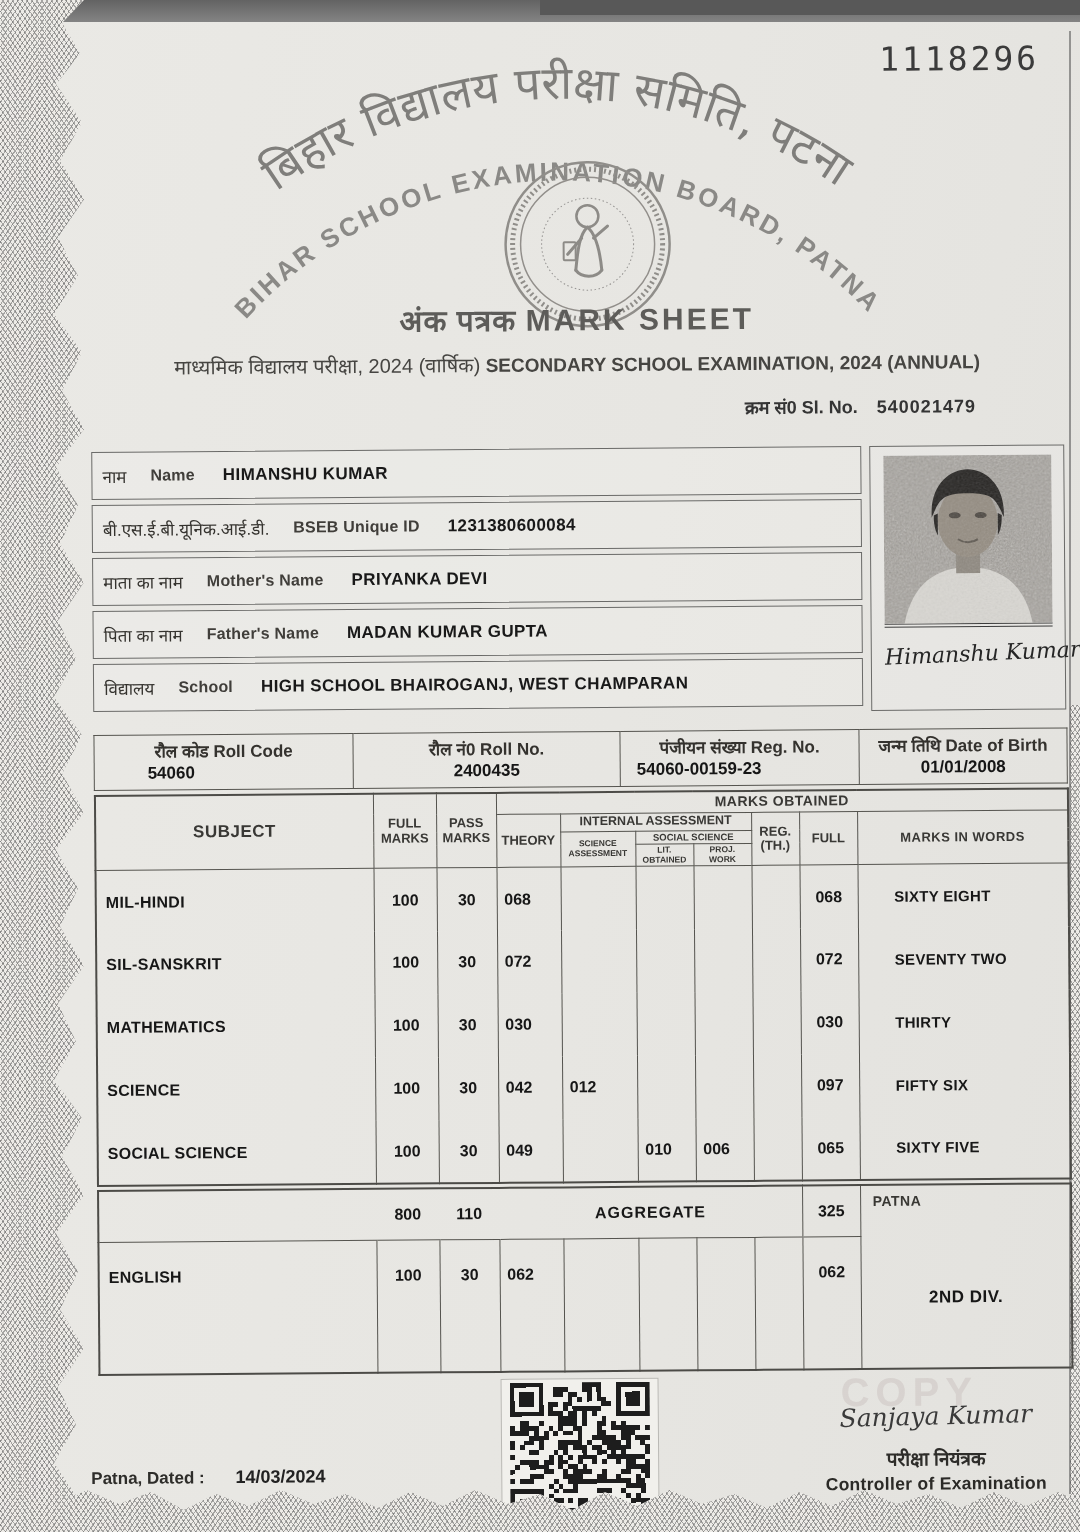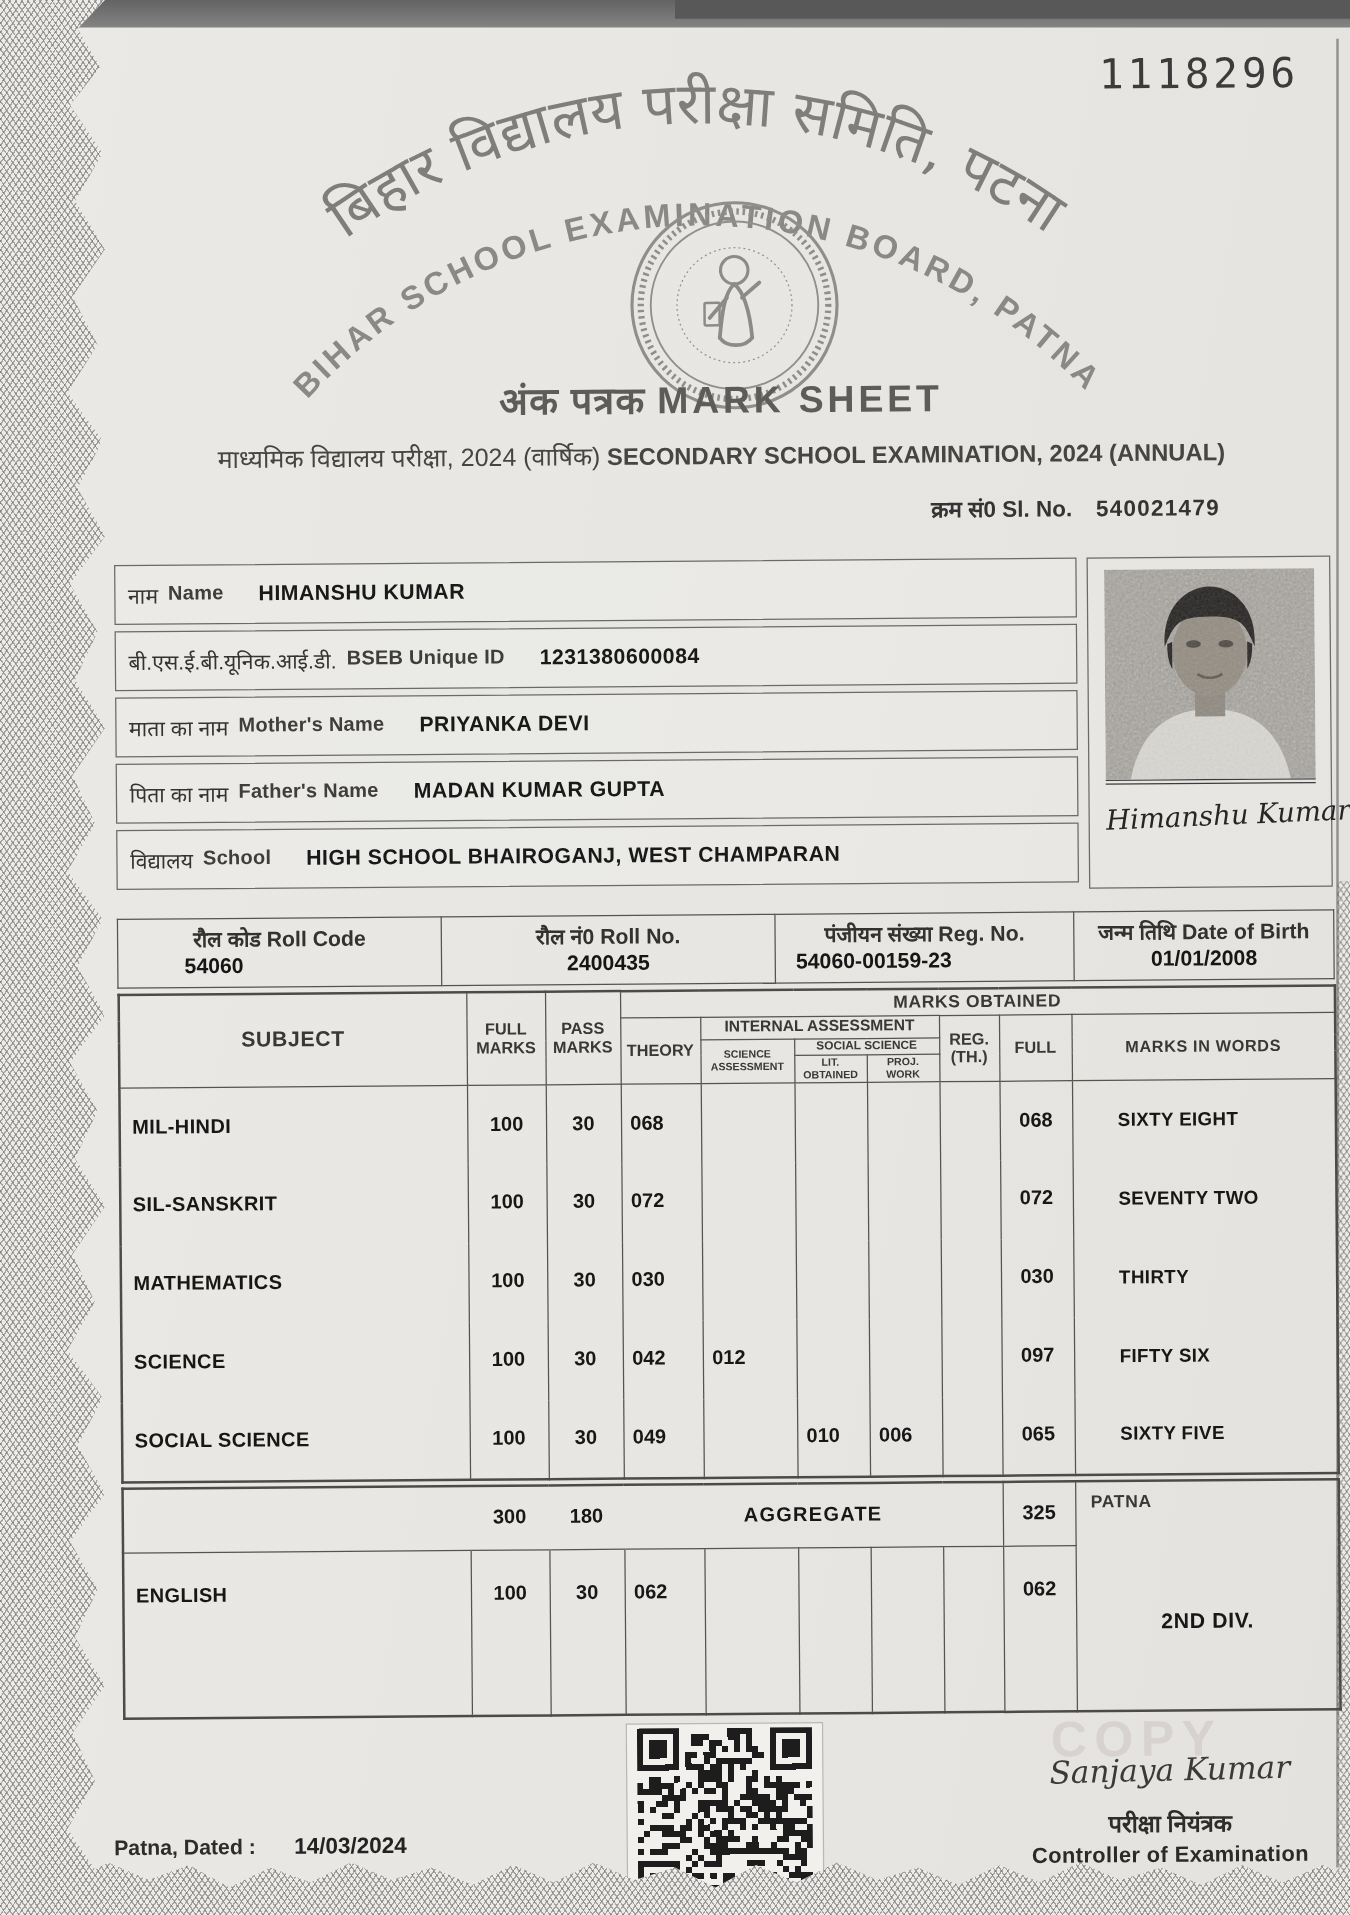--- a/index.html
+++ b/index.html
@@ -43,21 +43,21 @@
   .sl-line .lbl { font-weight: bold; }
   .sl-line .val { font-weight: bold; margin-left: 14px; letter-spacing: 1px; }
 
   
   .info-wrap { display: flex; align-items: flex-start; margin-top: 16px; }
   .info-rows { width: 770px; }
   .info-row { border: 1px solid #6a6a68; border-width: 1.5px 1px; background: rgba(255,255,255,.12);
               min-height: 48px; margin-bottom: 5px; display: flex; align-items: center;
               padding: 4px 10px; font-size: 16px; color: #333330; }
   .info-row .hi-lbl { font-size: 17px; color: #35332f; }
-  .info-row .en-lbl { margin-left: 8px; color: #403e3a; font-weight: bold; letter-spacing: .2px; }
+  .info-row .en-lbl { margin-left: 24px; color: #403e3a; font-weight: bold; letter-spacing: .2px; }
   .info-row .val { margin-left: 28px; font-weight: bold; color: #191919; font-size: 17px; letter-spacing: .4px; }
   .photo-box { width: 195px; margin-left: 8px; height: 265px; border: 1.5px solid #6a6a68;
                padding: 9px 13px 4px; background: rgba(255,255,255,.10); }
   .photo { width: 168px; height: 172px; border-bottom: 4px double #3c3c3c; }
   .photo svg { display: block; }
   .photo-sign { margin-top: 14px; text-align: center; font-family: "DejaVu Serif", serif;
                 font-style: italic; font-size: 22px; color: #262626; transform: rotate(-2deg); white-space: nowrap; }
 
   
   table { border-collapse: collapse; table-layout: fixed; }
@@ -367,22 +367,22 @@
         <col style="width:75px">
           <col style="width:58px">
           <col style="width:58px">
           <col style="width:48px">
         <col style="width:58px">
           <col style="width:211px">
       </colgroup>
       <tbody>
           <tr class="agg-row">
         <td></td>
-        <td class="c-center">300</td>
-        <td class="c-center">180</td>
+        <td class="c-center">800</td>
+        <td class="c-center">110</td>
         <td colspan="5" class="agg-label">AGGREGATE</td>
         <td class="agg-total">325</td>
         <td rowspan="2" class="result-cell">
           <span class="result-lbl">PATNA</span>
           <span class="result-val">2ND DIV.</span>
         </td>
       </tr>
       <tr class="eng-row">
         <td class="c-subject" style="padding-left:9px">ENGLISH</td>
         <td class="c-center">100</td>

